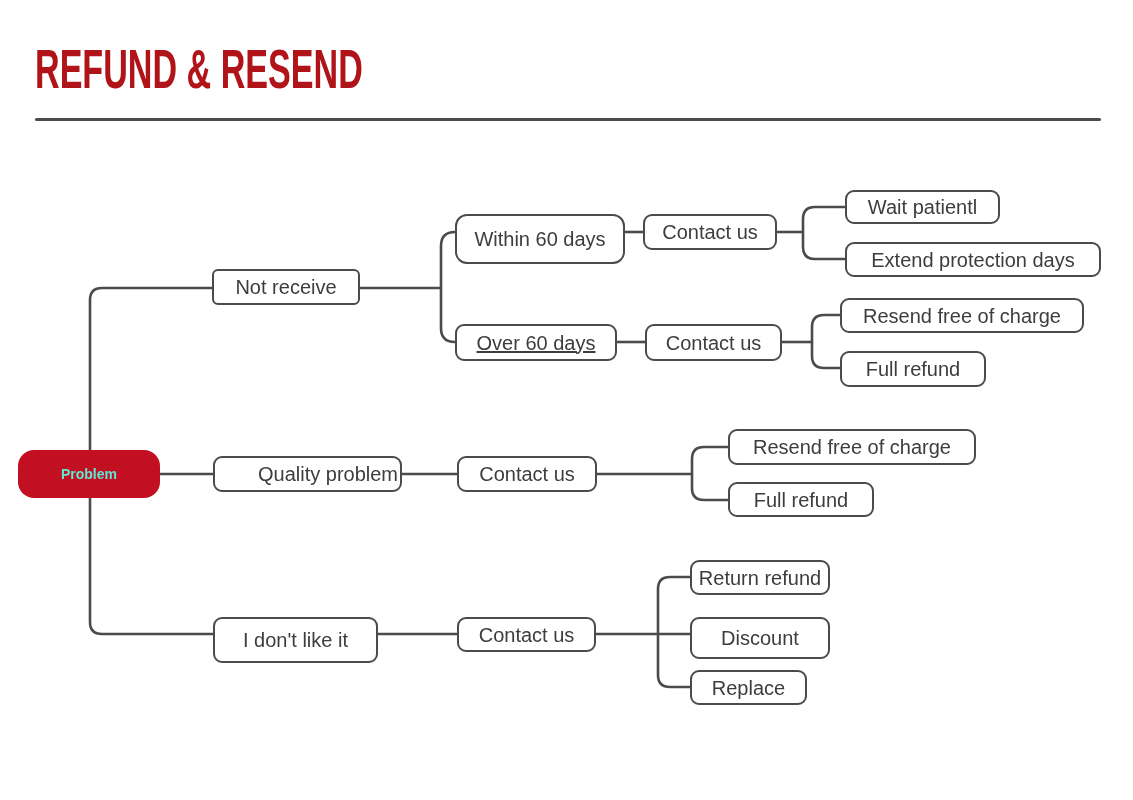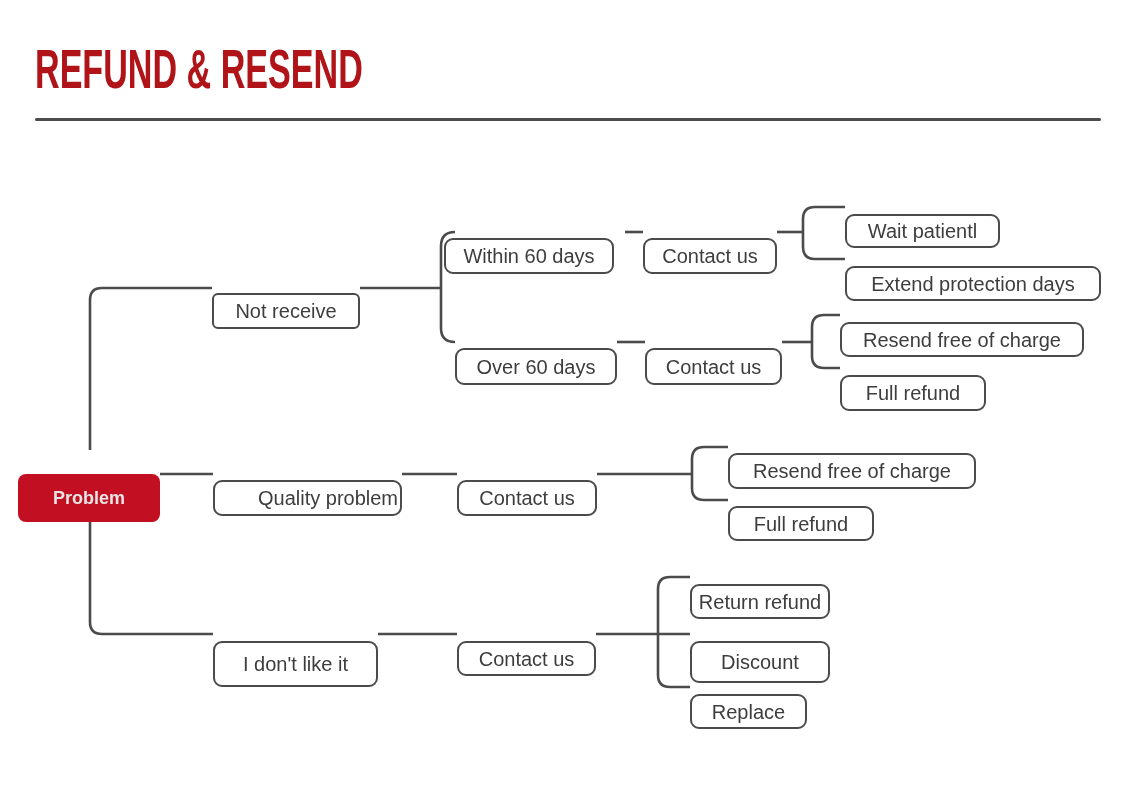--- a/index.html
+++ b/index.html
@@ -32,26 +32,25 @@
   .connector-layer path{
     fill:none;stroke:var(--line-gray);stroke-width:2.6;
   }
   .node{
     position:absolute;box-sizing:border-box;
     display:flex;align-items:center;justify-content:center;
     background:#ffffff;border:2.6px solid var(--line-gray);
     border-radius:9px;
     font-size:20px;color:var(--text-gray);white-space:nowrap;
     line-height:1;
-    margin-top:24px;
   }
   .node-root{
     background:var(--node-red);
-    border:none;border-radius:8px;
-    color:#e5e5e5;font-weight:bold;font-size:18px;
+    border:none;border-radius:16px;
+    color:#5eead4;font-weight:bold;font-size:14px;
   }
 </style>
 </head>
 <body>
 
 <div class="page-title">REFUND &amp; RESEND</div>
 <div class="title-rule"></div>
 
 <svg class="connector-layer" viewBox="0 0 1133 800" xmlns="http://www.w3.org/2000/svg">
   <path d="M90 450 L90 300 Q90 288 102 288 L212 288"></path>
@@ -70,29 +69,29 @@
   <path d="M728 447 L704 447 Q692 447 692 459 L692 488 Q692 500 704 500 L728 500"></path>
   <path d="M378 634 L457 634"></path>
   <path d="M596 634 L690 634"></path>
   <path d="M690 577 L670 577 Q658 577 658 589 L658 675 Q658 687 670 687 L690 687"></path>
 </svg>
 
 <div class="node node-root" style="left:18px;top:450px;width:142px;height:48px;">Problem</div>
 
 <div class="node" style="left:212px;top:269px;width:148px;height:36px;border-radius:6px;">Not receive</div>
 
-<div class="node" style="left:444px;top:214px;width:170px;height:36px;">Within 60 days</div>
+<div class="node" style="left:455px;top:214px;width:170px;height:50px;border-radius:12px;">Within 60 days</div>
 
 <div class="node" style="left:643px;top:214px;width:134px;height:36px;">Contact us</div>
 
 <div class="node" style="left:845px;top:190px;width:155px;height:34px;">Wait patientl</div>
 
 <div class="node" style="left:845px;top:242px;width:256px;height:35px;">Extend protection days</div>
 
-<div class="node" style="left:455px;top:324px;width:162px;height:37px;">Over 60 days</div>
+<div class="node" style="left:455px;top:324px;width:162px;height:37px;text-decoration:underline;">Over 60 days</div>
 
 <div class="node" style="left:645px;top:324px;width:137px;height:37px;">Contact us</div>
 
 <div class="node" style="left:840px;top:298px;width:244px;height:35px;">Resend free of charge</div>
 
 <div class="node" style="left:840px;top:351px;width:146px;height:36px;">Full refund</div>
 
 <div class="node" style="left:213px;top:456px;width:189px;height:36px;padding-left:41px;">Quality problem</div>
 
 <div class="node" style="left:457px;top:456px;width:140px;height:36px;">Contact us</div>

